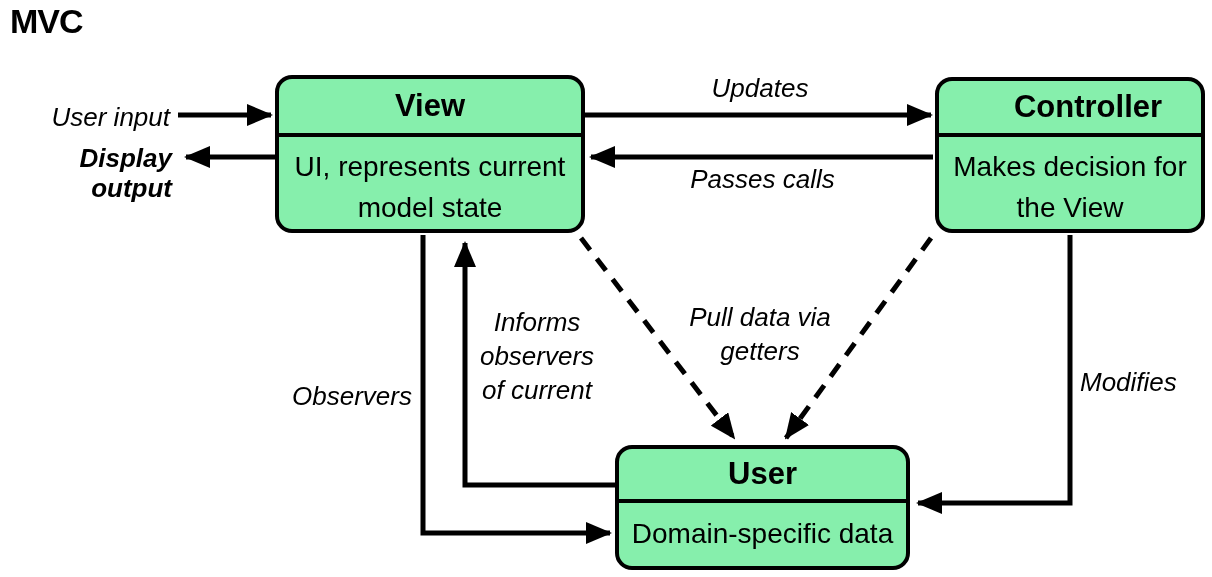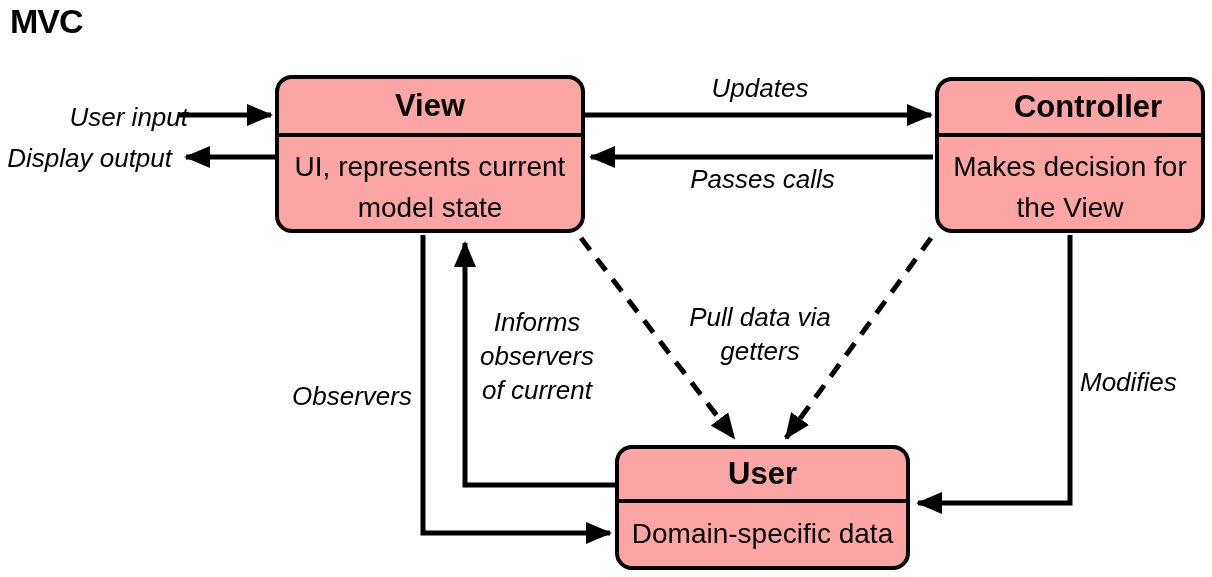--- a/index.html
+++ b/index.html
@@ -35,21 +35,21 @@
     fill: none;
     stroke: #000000;
     stroke-width: 5px;
   }
   svg.edges path.dashed {
     stroke-dasharray: 15 11;
   }
   .node {
     position: absolute;
     box-sizing: border-box;
-    background: #fca5a5;
+    background: #86efac;
     border: 4px solid #000000;
     border-radius: 17px;
     display: flex;
     flex-direction: column;
   }
   .node-header {
     flex: 0 0 auto;
     display: flex;
     align-items: center;
     justify-content: center;
@@ -117,22 +117,22 @@
   <div class="node" style="left:935px; top:77px; width:270px; height:156px;">
     <div class="node-header" style="height:52px;padding-left:36px;">Controller</div>
     <div class="node-body">Makes decision for the View</div>
   </div>
 
   <div class="node" style="left:615px; top:445px; width:295px; height:125px;">
     <div class="node-header" style="height:50px;">User</div>
     <div class="node-body">Domain-specific data</div>
   </div>
 
-  <div class="edge-label right-align" style="left:0px; top:102px; width:170px;padding-left:18px;">User input</div>
-  <div class="edge-label right-align" style="left:0px; top:143px; width:172px;">Display output</div>
+  <div class="edge-label right-align" style="left:0px; top:102px; width:170px;">User input</div>
+  <div class="edge-label right-align" style="left:0px; top:143px; width:172px;font-weight:bold;">Display output</div>
   <div class="edge-label" style="left:660px; top:73px; width:200px;">Updates</div>
   <div class="edge-label" style="left:660px; top:164px; width:205px;">Passes calls</div>
   <div class="edge-label" style="left:287px; top:349px; width:130px;margin-top:32px;">Observers</div>
   <div class="edge-label multiline" style="left:471px; top:305px; width:132px;">Informs observers of current</div>
   <div class="edge-label multiline" style="left:675px; top:300px; width:170px;">Pull data via getters</div>
   <div class="edge-label left-align" style="left:1080px; top:357px; width:125px;">Modifies</div>
 
 </div>
 
 </body></html>

